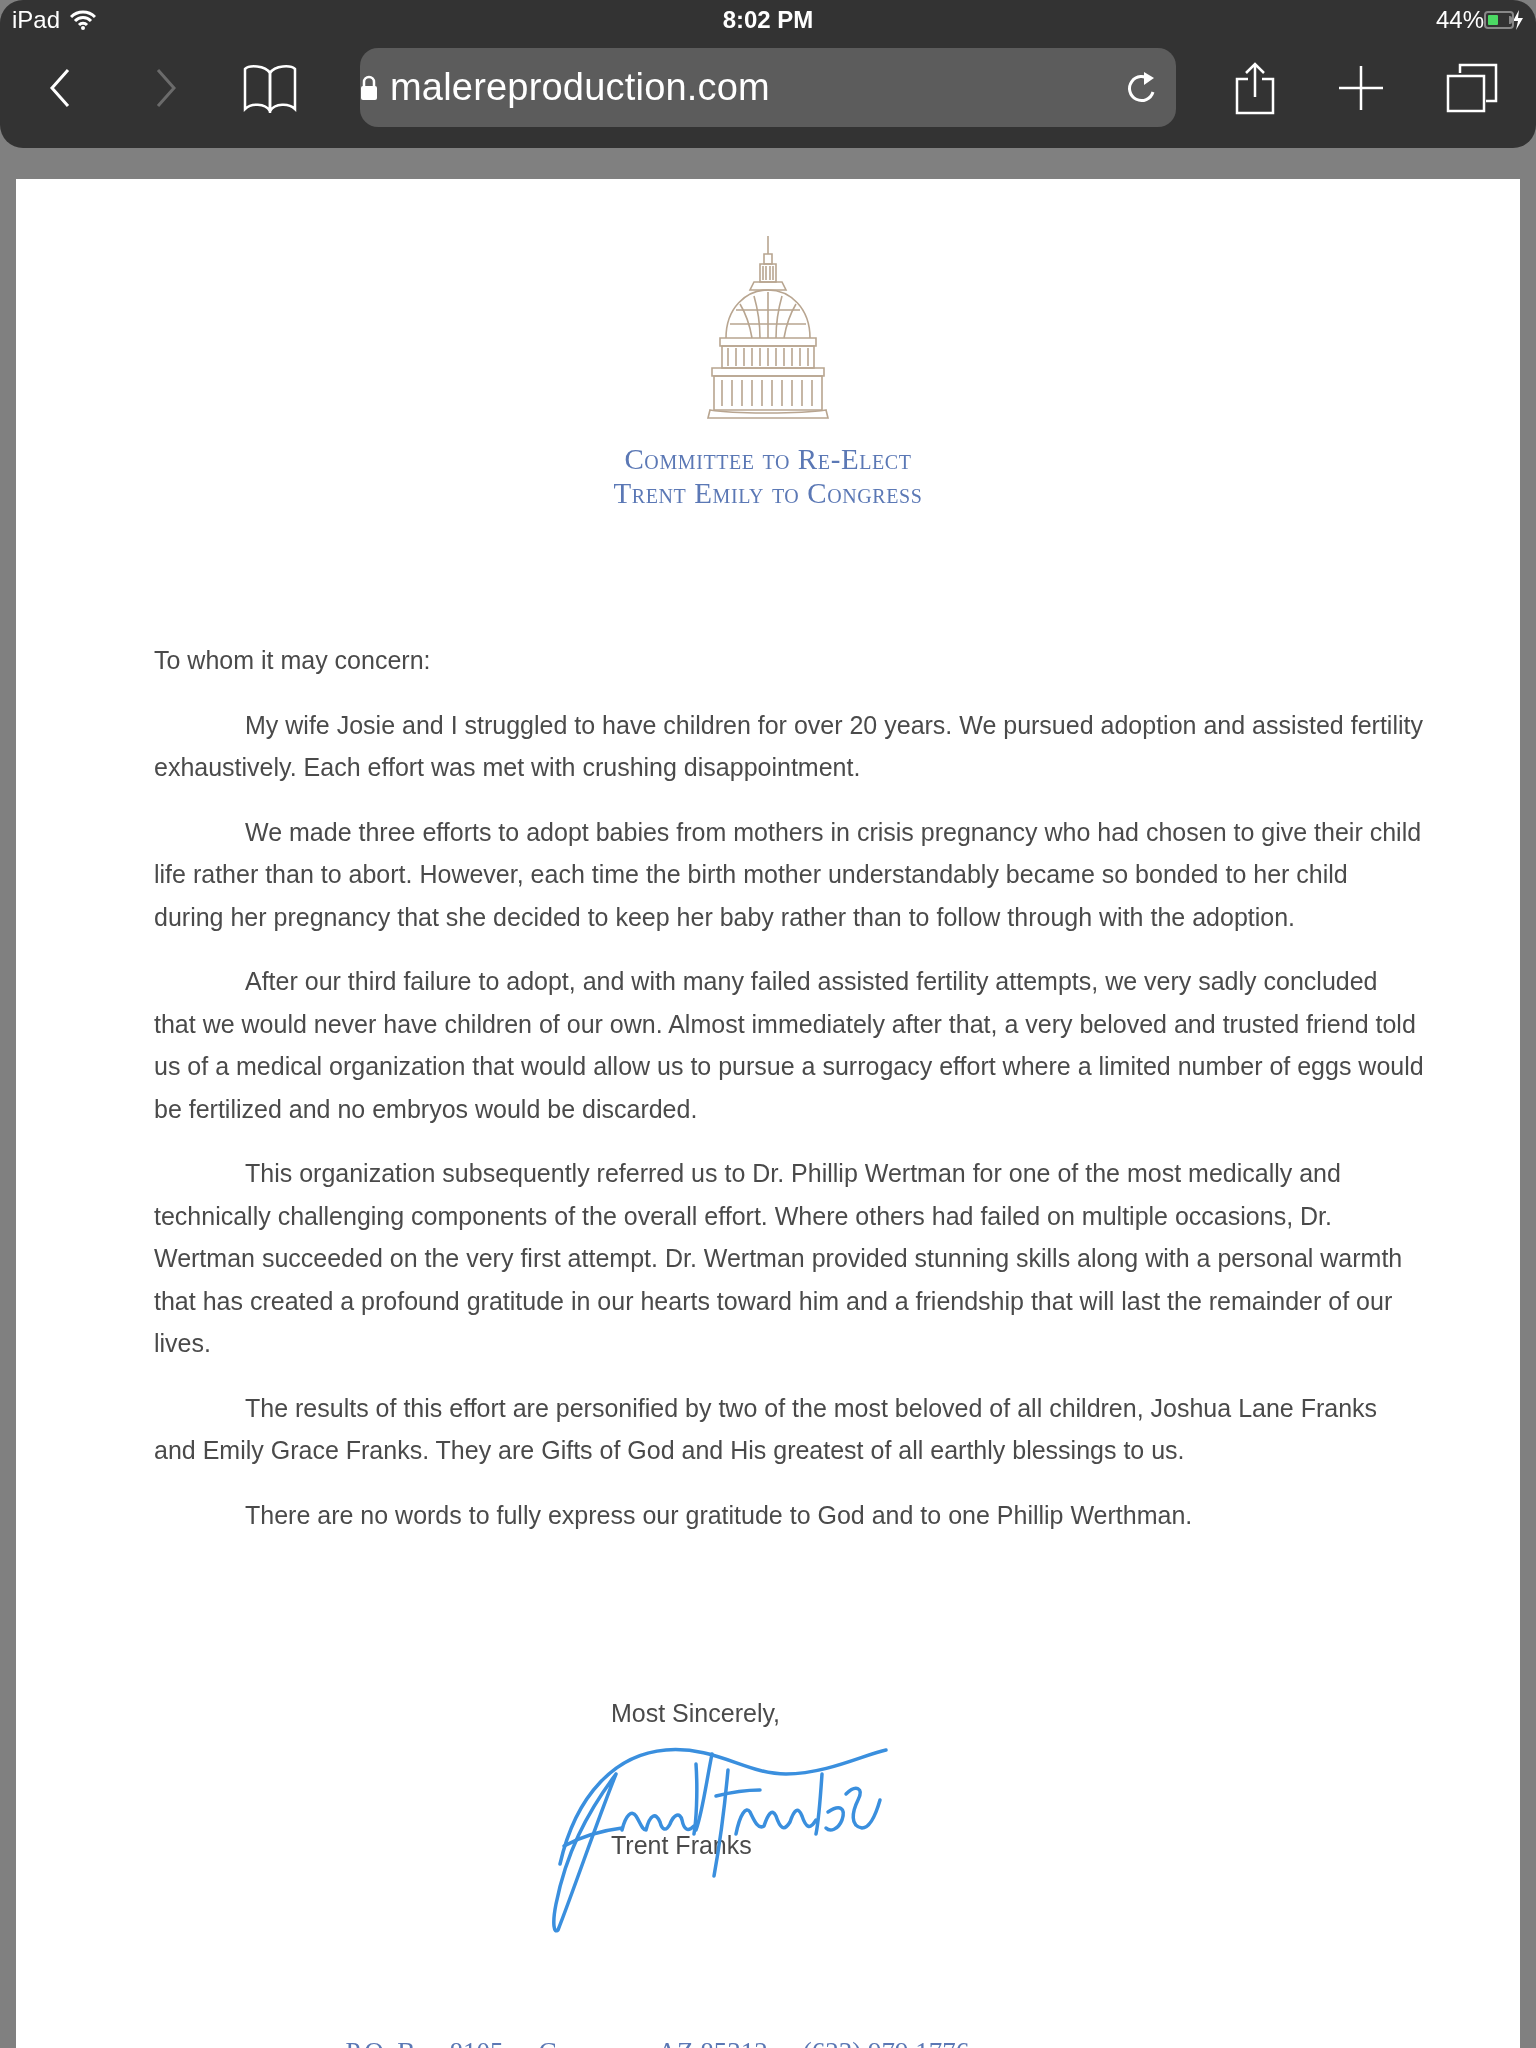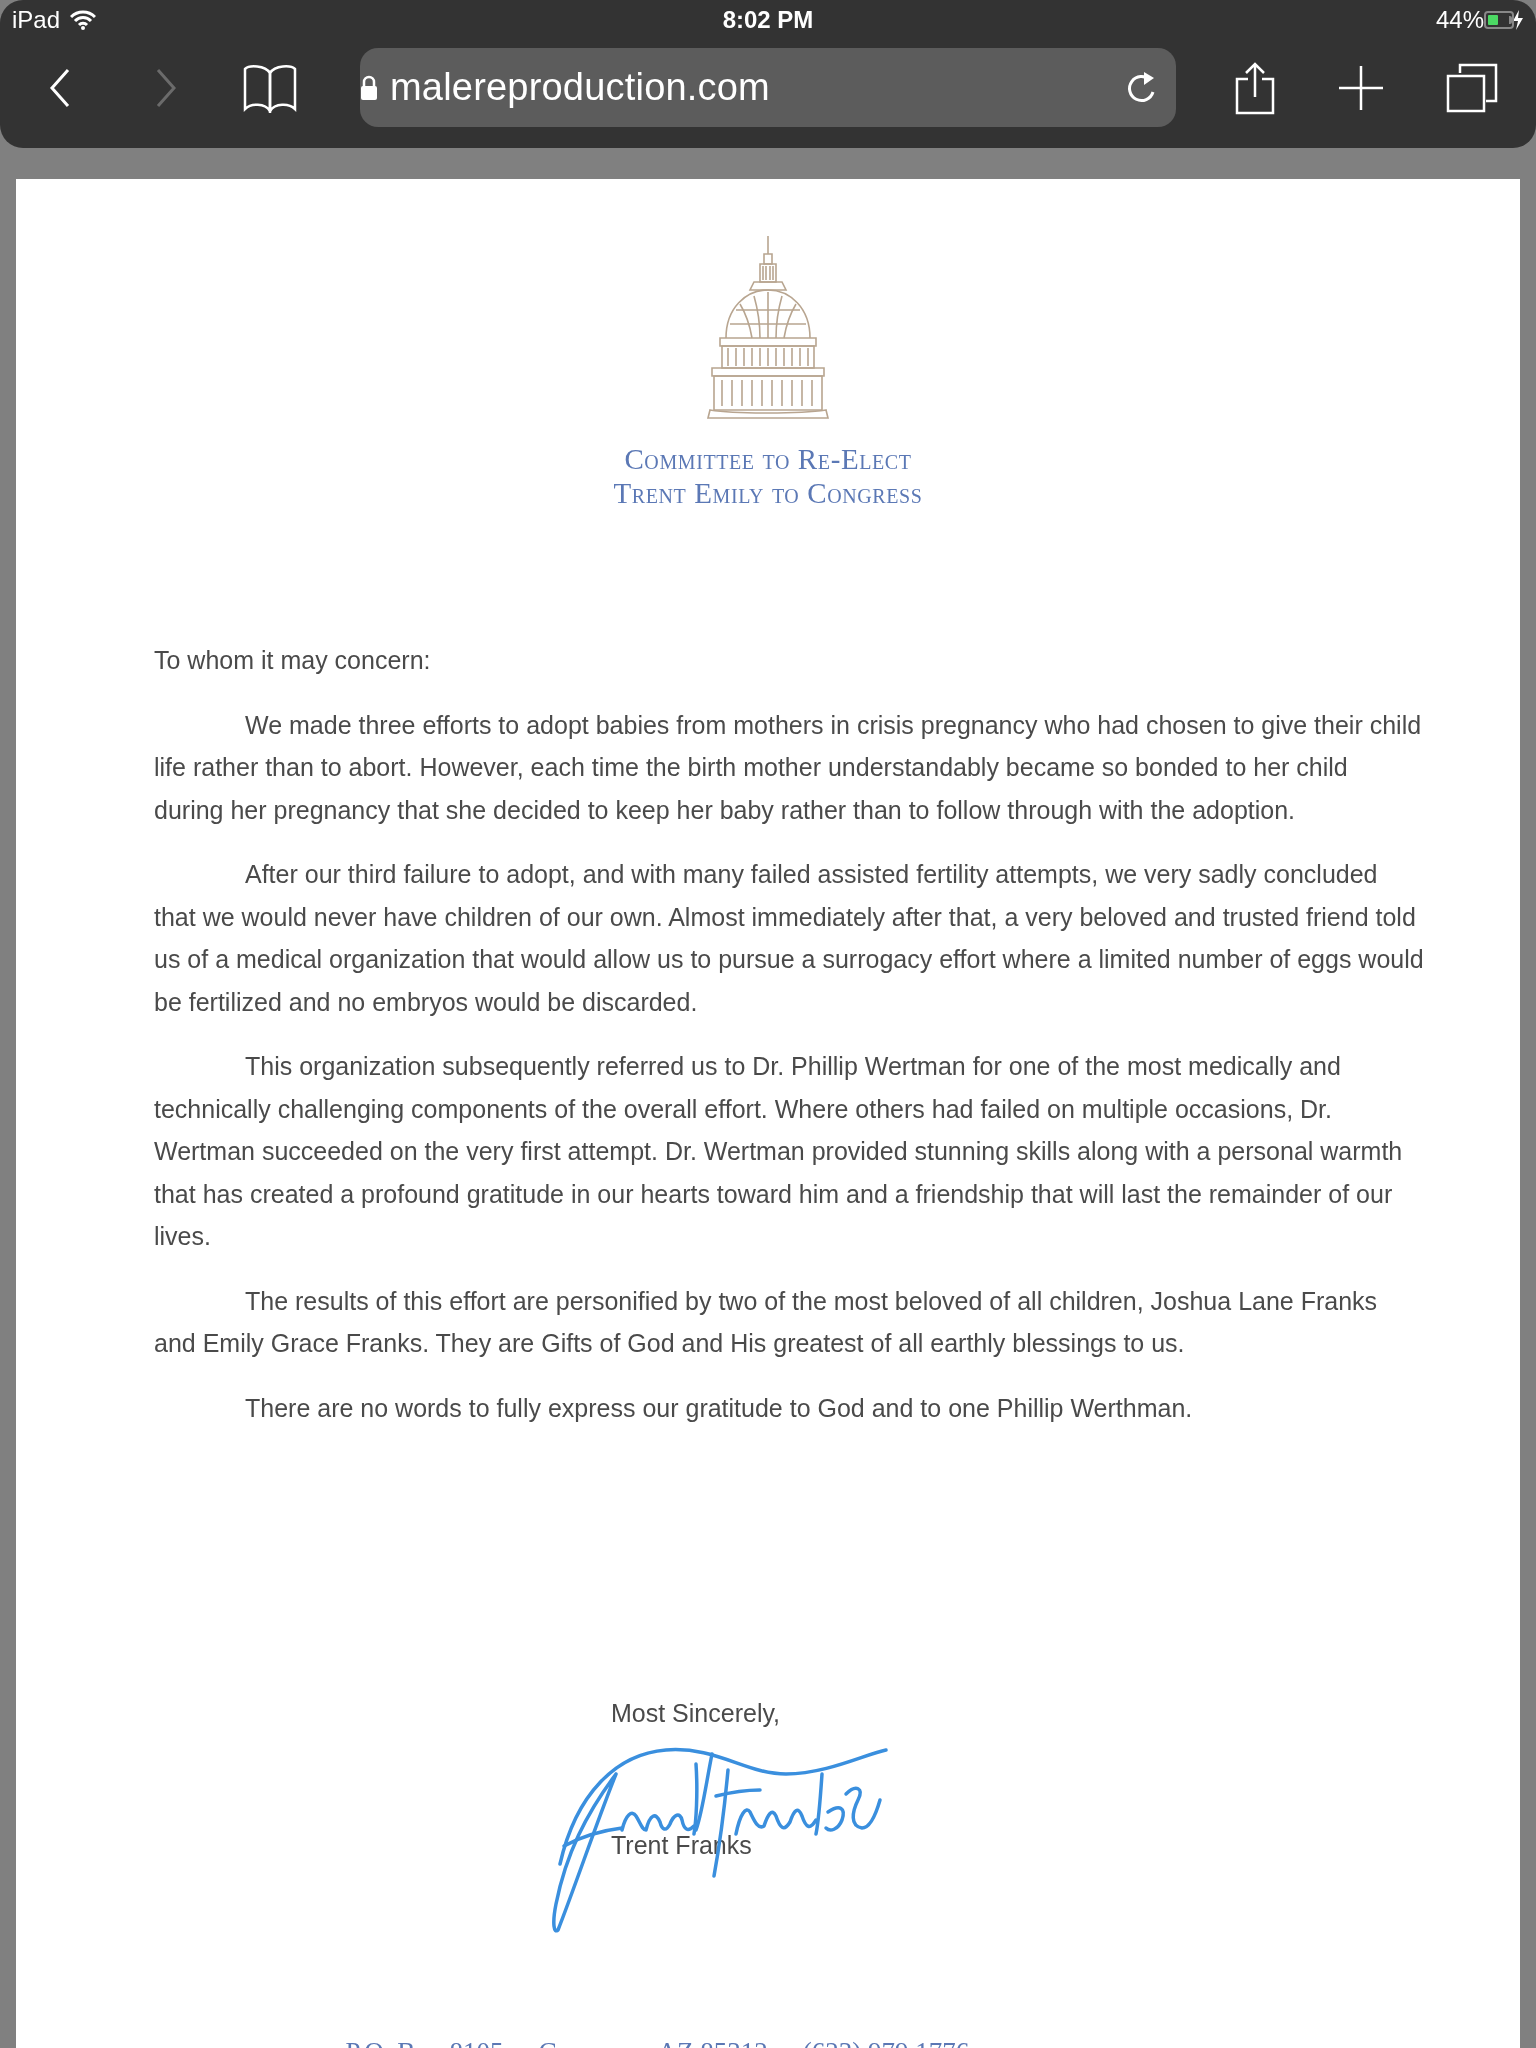--- a/index.html
+++ b/index.html
@@ -156,20 +156,21 @@
       </g>
     </svg>
     <div class="committee">
       <div>Committee to Re-Elect</div>
       <div>Trent Emily to Congress</div>
     </div>
   </div>
 
   <div class="letter">
     <p class="salutation">To whom it may concern:</p>
+    <p class="para">My wife Josie and I struggled to have children for over 20 years. We pursued adoption and assisted fertility exhaustively. Each effort was met with crushing disappointment.</p>
     <p class="para">We made three efforts to adopt babies from mothers in crisis pregnancy who had chosen to give their child life rather than to abort. However, each time the birth mother understandably became so bonded to her child during her pregnancy that she decided to keep her baby rather than to follow through with the adoption.</p>
     <p class="para">After our third failure to adopt, and with many failed assisted fertility attempts, we very sadly concluded that we would never have children of our own. Almost immediately after that, a very beloved and trusted friend told us of a medical organization that would allow us to pursue a surrogacy effort where a limited number of eggs would be fertilized and no embryos would be discarded.</p>
     <p class="para">This organization subsequently referred us to Dr. Phillip Wertman for one of the most medically and technically challenging components of the overall effort. Where others had failed on multiple occasions, Dr. Wertman succeeded on the very first attempt. Dr. Wertman provided stunning skills along with a personal warmth that has created a profound gratitude in our hearts toward him and a friendship that will last the remainder of our lives.</p>
     <p class="para">The results of this effort are personified by two of the most beloved of all children, Joshua Lane Franks and Emily Grace Franks. They are Gifts of God and His greatest of all earthly blessings to us.</p>
     <p class="closing-line">There are no words to fully express our gratitude to God and to one Phillip Werthman.</p>
   </div>
 
   <div class="sign-block">
     <div class="most-sincerely">Most Sincerely,</div>
     <div class="signer-name">Trent Franks</div>

